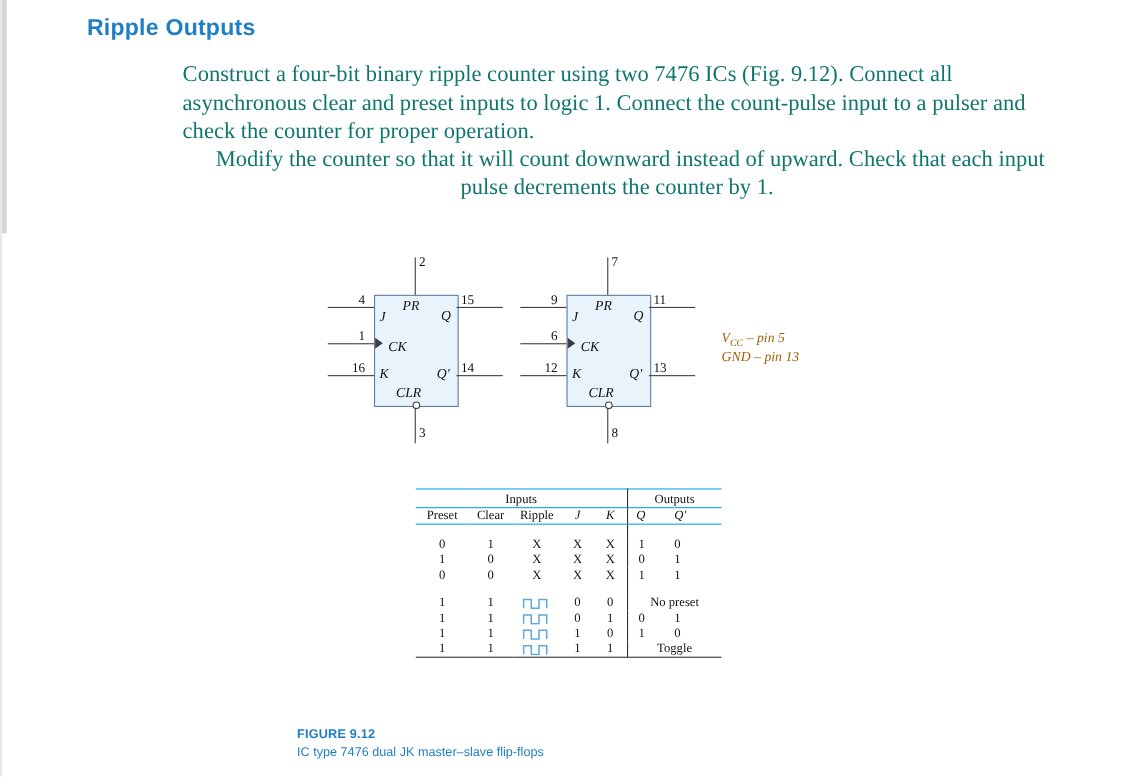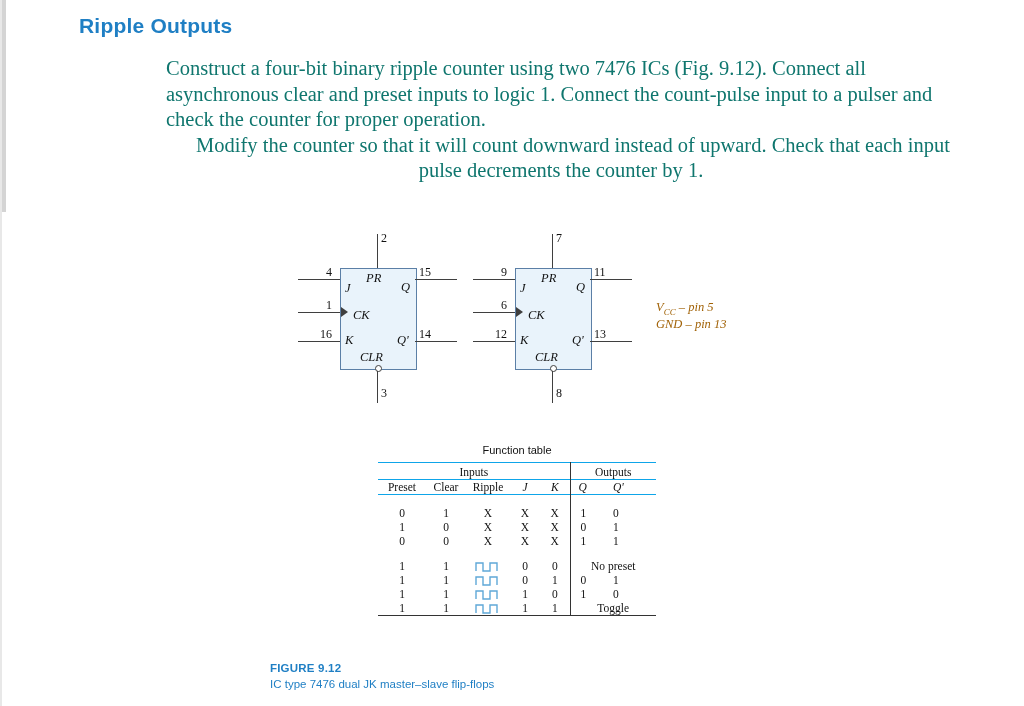--- a/index.html
+++ b/index.html
@@ -254,21 +254,20 @@
   <div class="wire h" style="left:340px; top:51px; width:42px;"></div>
   <div class="num" style="left:344px; top:37px;">11</div>
   <div class="wire h" style="left:340px; top:113px; width:42px;"></div>
   <div class="num" style="left:344px; top:99px;">13</div>
 
   <div class="sidenote" style="left:406px; top:71px;"><span>V</span><span class="sub">CC</span><span> – pin 5</span></div>
   <div class="sidenote" style="left:406px; top:88px;">GND – pin 13</div>
 </div>
 
 <div class="func-wrap">
-  <div class="func-title">Function table</div>
   <table class="func">
     <colgroup>
       <col style="width:48px">
         <col style="width:40px">
         <col style="width:44px">
       <col style="width:30px">
         <col style="width:30px">
       <col style="width:43px">
         <col style="width:43px">
     </colgroup>

